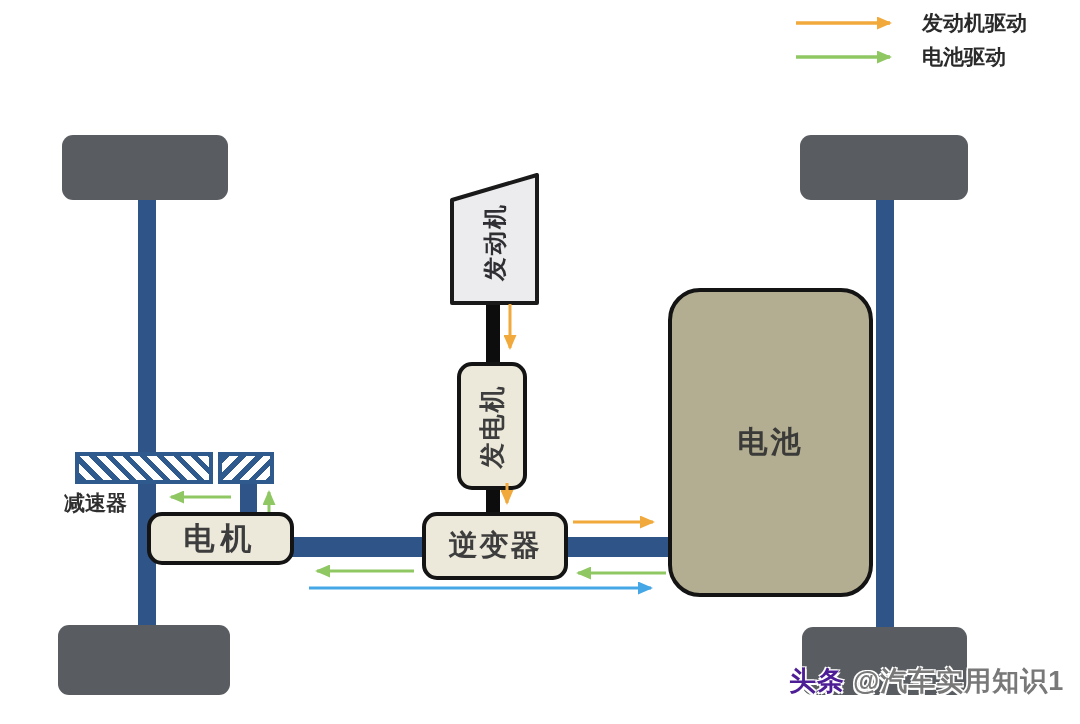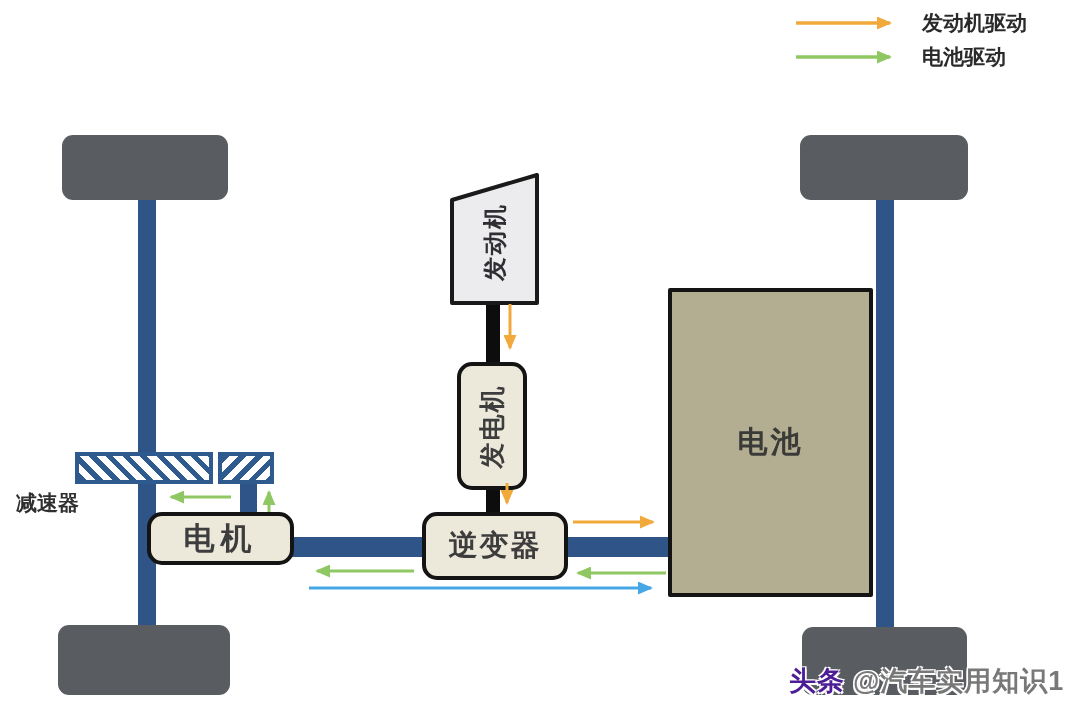--- a/index.html
+++ b/index.html
@@ -25,21 +25,21 @@
     background:#ece8da;border:4px solid #141414;border-radius:15px;box-sizing:border-box;
     display:flex;align-items:center;justify-content:center;
     color:#3d3d3d;font-weight:600;
   }
   .battery{
     background:#b3ae91;border:4px solid #141414;border-radius:2px;box-sizing:border-box;
     display:flex;align-items:center;justify-content:center;color:#3a3a38;font-weight:600;
   }
   .vtext{transform:rotate(-90deg);white-space:nowrap;}
   
-  .plainlabel{color:#2f2f2f;font-weight:600;}
+  .plainlabel{color:#2f2f2f;font-weight:600;margin-left:48px;}
   
   .legend-row{display:flex;align-items:center;height:26px;}
   .legend-row .lbl{margin-left:24px;font-size:21px;font-weight:600;color:#2a2a2a;white-space:nowrap;}
   
   .watermark{
     font-size:27px;font-weight:700;color:#787878;white-space:nowrap;letter-spacing:1px;
     text-shadow:-1.5px -1.5px 0 #fff,1.5px -1.5px 0 #fff,-1.5px 1.5px 0 #fff,1.5px 1.5px 0 #fff;
   }
   .watermark .brand{color:#4c1d95;font-weight:800;margin-right:8px;}
   svg{display:block;}
@@ -57,21 +57,21 @@
   <div class="abs blacklink" style="left:486px;top:486px;width:14px;height:28px;"></div>
 
   <div class="abs hatch hatch-fwd" style="left:75px;top:452px;width:138px;height:32px;"></div>
   <div class="abs hatch hatch-bwd" style="left:218px;top:452px;width:56px;height:32px;"></div>
 
   <div class="abs wheel" style="left:62px;top:135px;width:166px;height:65px;"></div>
   <div class="abs wheel" style="left:800px;top:135px;width:168px;height:65px;"></div>
   <div class="abs wheel" style="left:58px;top:625px;width:172px;height:70px;"></div>
   <div class="abs wheel" style="left:802px;top:627px;width:165px;height:68px;"></div>
 
-  <div class="abs battery" style="left:668px;top:288px;width:205px;height:309px;font-size:30px;letter-spacing:3px;">
+  <div class="abs battery" style="left:668px;top:288px;width:205px;height:309px;font-size:30px;letter-spacing:3px;border-radius:32px;">
     <span>电池</span>
   </div>
 
   <svg class="abs" style="left:444px;top:167px;" width="102" height="144" viewBox="0 0 102 144">
     <polygon points="8,33 93,8 93,136 8,136" fill="#ececee" stroke="#1a1a1a" stroke-width="4" stroke-linejoin="round"></polygon>
   </svg>
   <div class="abs" style="left:452px;top:186px;width:85px;height:112px;display:flex;align-items:center;justify-content:center;">
     <span class="vtext" style="font-size:24px;font-weight:600;color:#2e2e33;letter-spacing:2px;">发动机</span>
   </div>
 

